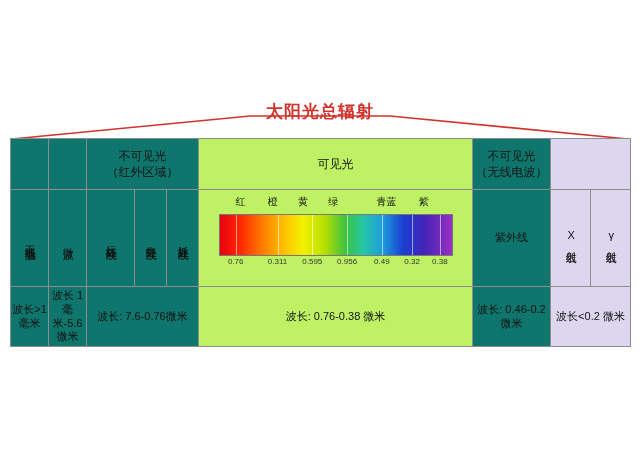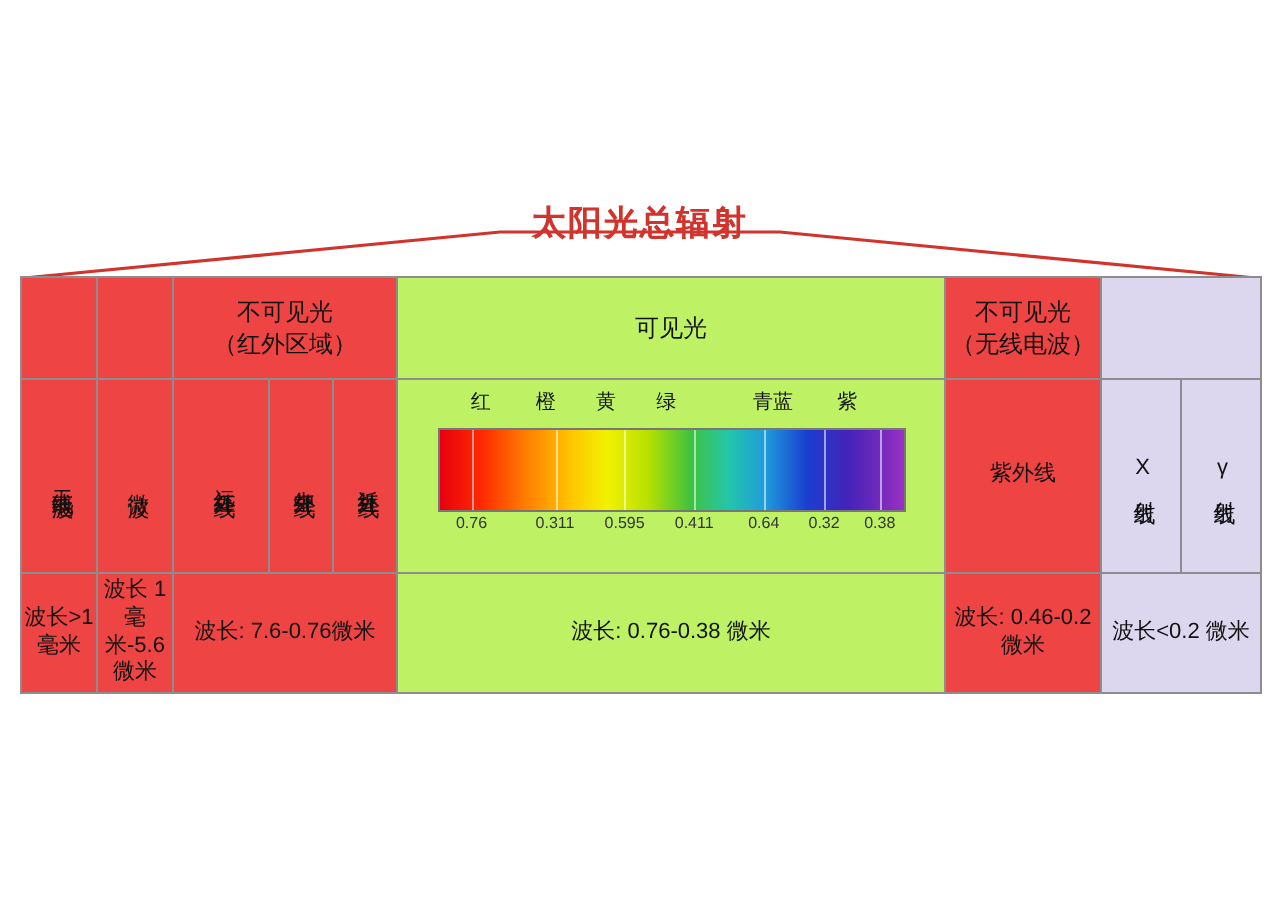--- a/index.html
+++ b/index.html
@@ -48,21 +48,21 @@
   }
   .tbl td {
     border: 1px solid #8d8d8d;
     text-align: center;
     vertical-align: middle;
     font-size: 11px;
     color: #111;
     padding: 2px 1px;
     line-height: 1.25;
   }
-  .pink  { background: #ef4444; }
+  .pink  { background: #0f766e; }
   .lilac { background: #dcd7ee; }
   .white { background: #bef264; }
 
   .row-head td { height: 46px; font-size: 12px; }
   .row-mid  td { height: 92px; }
   .row-bot  td { height: 50px; margin-left: 32px; }
 
   .vtext {
     writing-mode: vertical-rl;
     text-orientation: upright;
@@ -217,22 +217,22 @@
             <div class="tickmark" style="left:55%"></div>
             <div class="tickmark" style="left:70%"></div>
             <div class="tickmark" style="left:83%"></div>
             <div class="tickmark" style="left:95%"></div>
           </div>
 
           <div class="tickrow">
             <span style="left:7%">0.76</span>
             <span style="left:25%">0.311</span>
             <span style="left:40%">0.595</span>
-            <span style="left:55%">0.411</span>
-            <span style="left:70%">0.64</span>
+            <span style="left:55%">0.956</span>
+            <span style="left:70%">0.49</span>
             <span style="left:83%">0.32</span>
             <span style="left:95%">0.38</span>
           </div>
         </div>
       </td>
 
       <td class="pink">
         <span>紫外线</span>
       </td>
       <td class="lilac">

